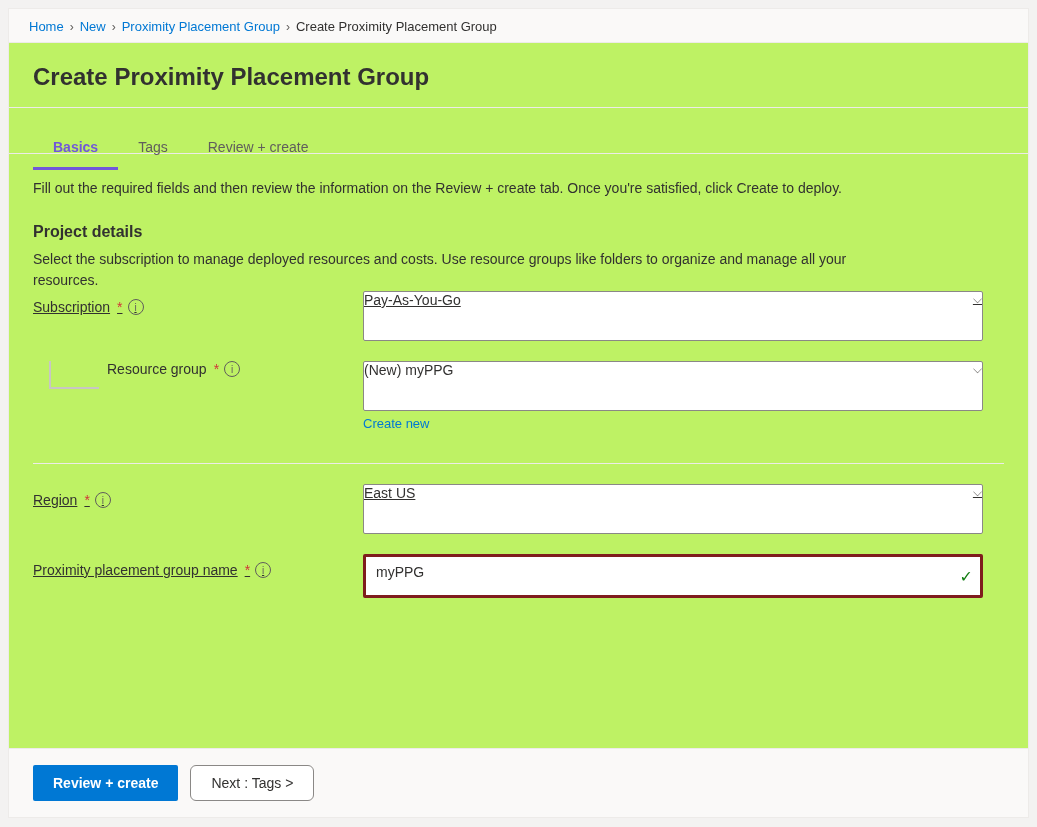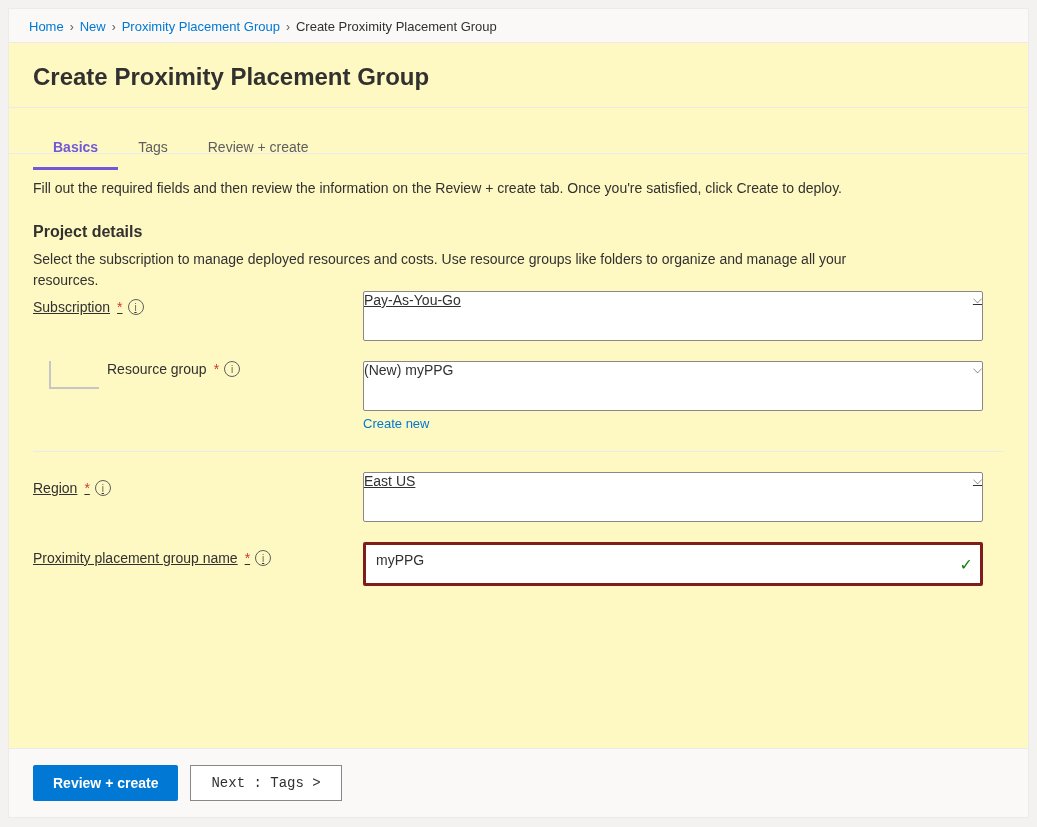--- a/index.html
+++ b/index.html
@@ -5,21 +5,21 @@
     * { box-sizing: border-box; margin: 0; padding: 0; }
     body {
       font-family: 'Segoe UI', Arial, sans-serif;
       font-size: 14px;
       color: #323130;
       background: #f3f2f1;
       width: 1037px;
       min-height: 827px;
     }
     .outer-container {
-      background: #fef9c3;
+      background: #bef264;
       margin: 8px;
       border: 1px solid #edebe9;
       min-height: 810px;
       display: flex;
       flex-direction: column;
     }
     
     .breadcrumb {
       padding: 10px 20px 8px 20px;
       display: flex;
@@ -212,23 +212,22 @@
       border-radius: 2px;
       height: 36px;
     }
     .btn-secondary {
       background: #fff;
       color: #323130;
       border: 1px solid #8a8886;
       padding: 8px 20px;
       font-size: 14px;
       cursor: pointer;
-      border-radius: 0;
+      border-radius: 6px;
       height: 36px;
-      font-family: Liberation Mono, monospace;
     }
     .btn-disabled {
       background: #f3f2f1;
       color: #a19f9d;
       border: 1px solid #c8c6c4;
       padding: 8px 20px;
       font-size: 14px;
       cursor: not-allowed;
       border-radius: 2px;
       height: 36px;
@@ -279,21 +278,21 @@
           <span class="info-icon">i</span>
         </div>
         <div class="form-control-col">
           <div class="select-dropdown">
             <span>Pay-As-You-Go</span>
             <span class="dropdown-arrow">⌵</span>
           </div>
         </div>
       </div>
 
-      <div style="display:flex; align-items:flex-start; margin-bottom:20px;">
+      <div style="display:flex; align-items:flex-start; margin-bottom:32px;">
         <div style="display:flex; flex-direction:column; align-items:flex-end; width:330px; min-width:330px;">
           <div style="display:flex; align-items:flex-start; width:100%;">
             <div style="width:50px; min-width:50px; height:28px; border-left:2px solid #c8c6c4; border-bottom:2px solid #c8c6c4; margin-left:16px; margin-right:0;"></div>
             <div style="display:flex; align-items:center; gap:5px; padding-top:0; padding-left:8px;">
               <span>Resource group</span>
               <span class="required-star">*</span>
               <span class="info-icon">i</span>
             </div>
           </div>
         </div>

